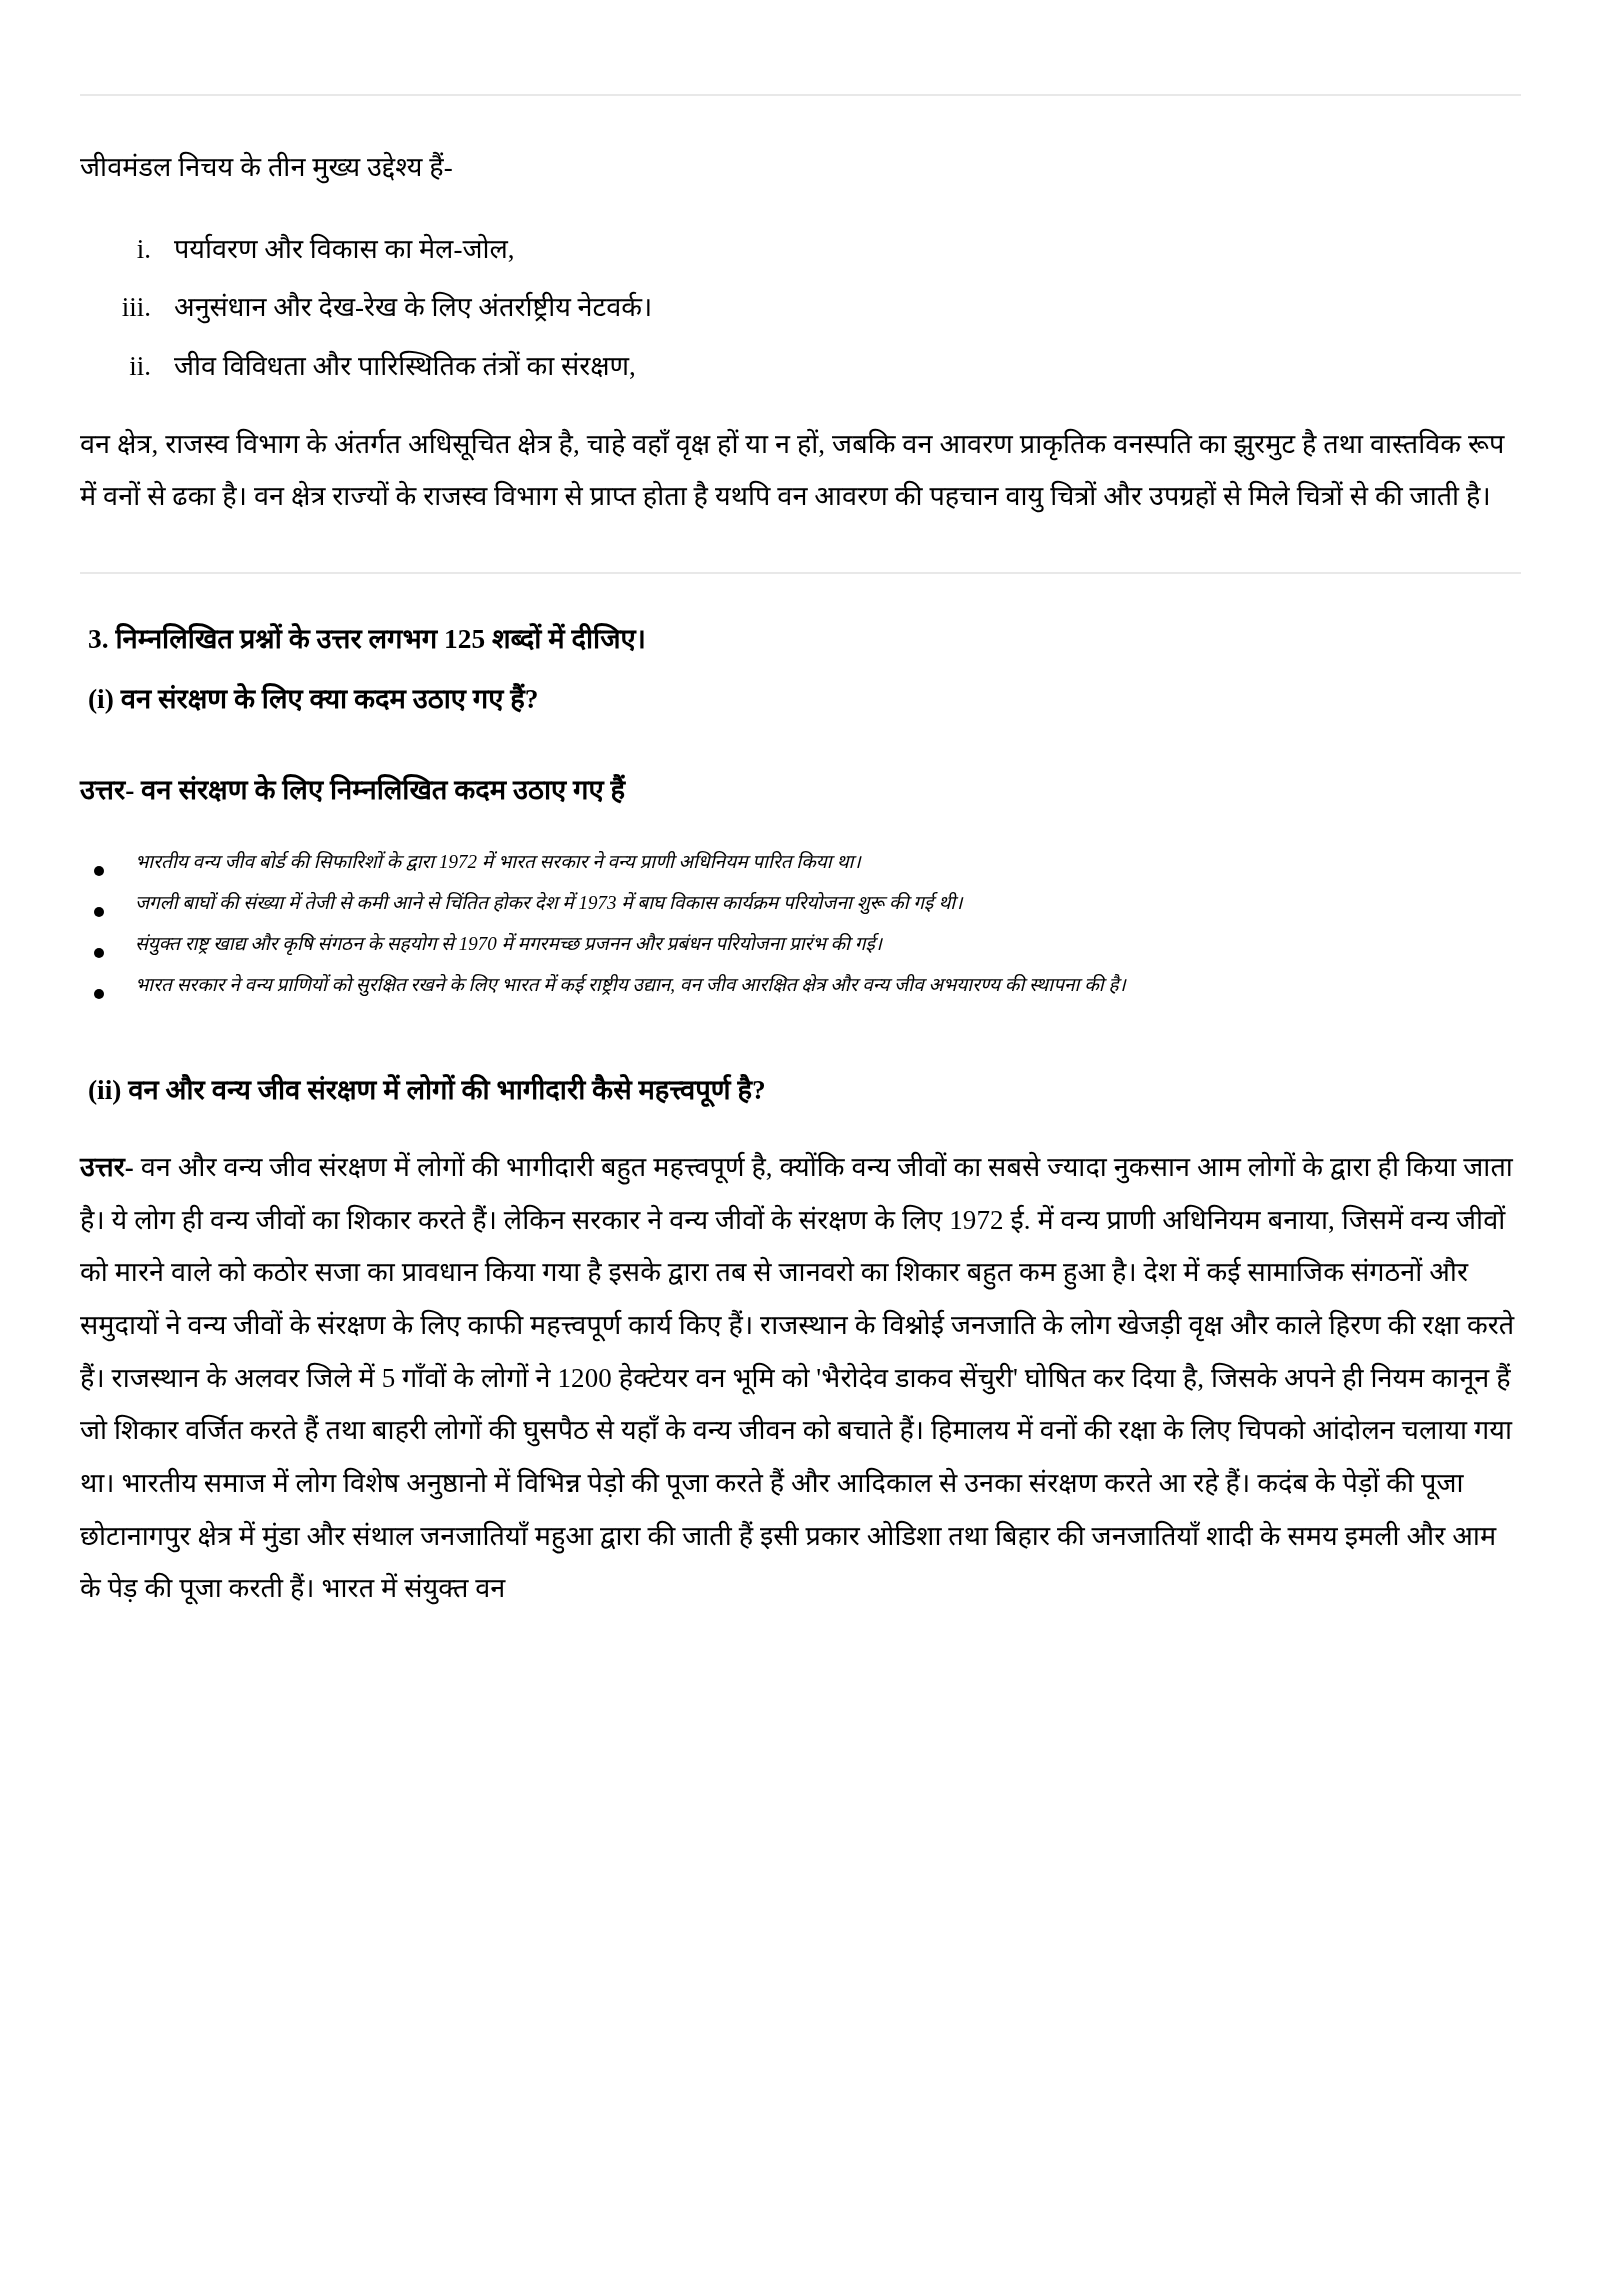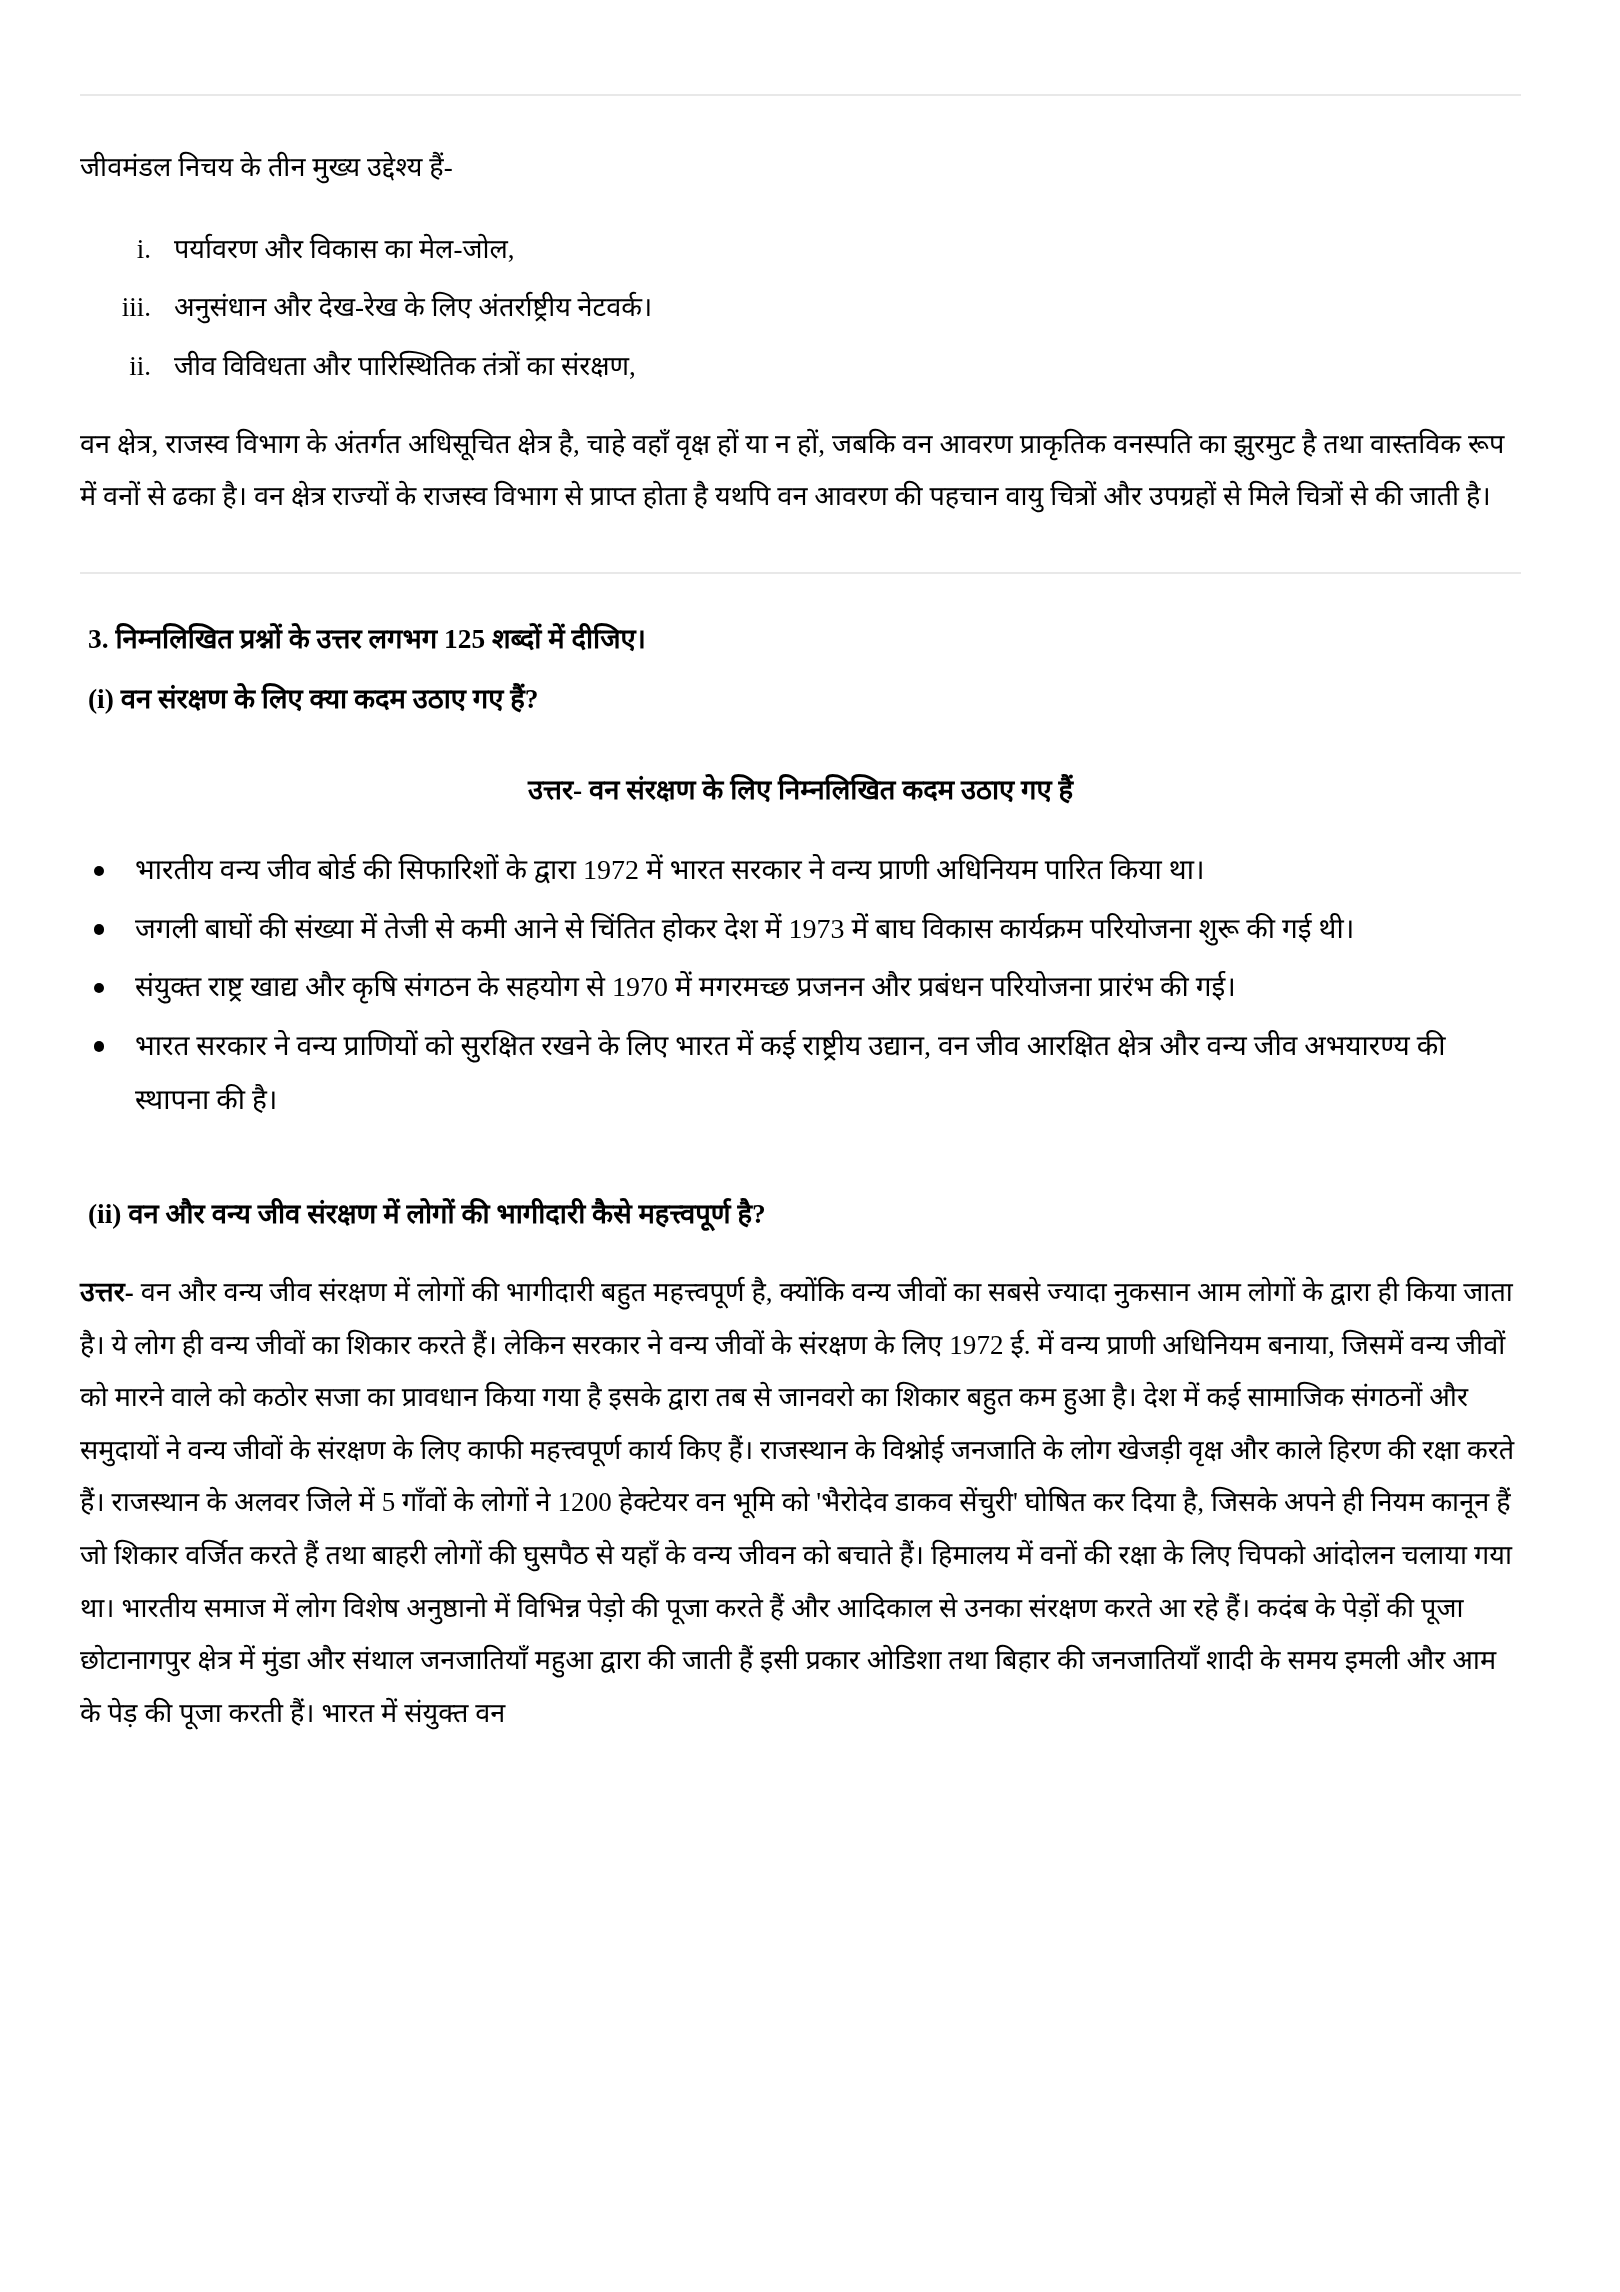--- a/index.html
+++ b/index.html
@@ -77,24 +77,25 @@
     font-style: normal;
   }
 
   ul.bullets {
     list-style: none;
     margin: 0;
     padding: 0;
   }
   ul.bullets > li {
     position: relative;
-    font-size: 28px;
+    font-size: 19px;
     line-height: 1.95;
     padding-left: 55px;
     margin: 0 0 3.9px 0;
+    font-style: italic;
   }
   ul.bullets > li::before {
     content: "";
     position: absolute;
     left: 13.7px;
     top: 22.5px;
     width: 10.8px;
     height: 10.8px;
     border-radius: 50%;
     background: #000000;
@@ -107,21 +108,20 @@
     margin: 8px;
   }
   h3.qhead.sub { margin-top: 2px; }
   h3.qhead.spaced-top { margin-top: 39px; }
 
   p.ans-lead {
     font-size: 27.4px;
     font-weight: bold;
     line-height: 1.95;
     margin: 39px 0 25.5px 0;
-    text-align: center;
   }
   .ans-tag {
     font-weight: bold;
   }
   .block-gap-sm { height: 17.6px; }
 </style>
 </head>
 <body>
 
 <div class="page">

